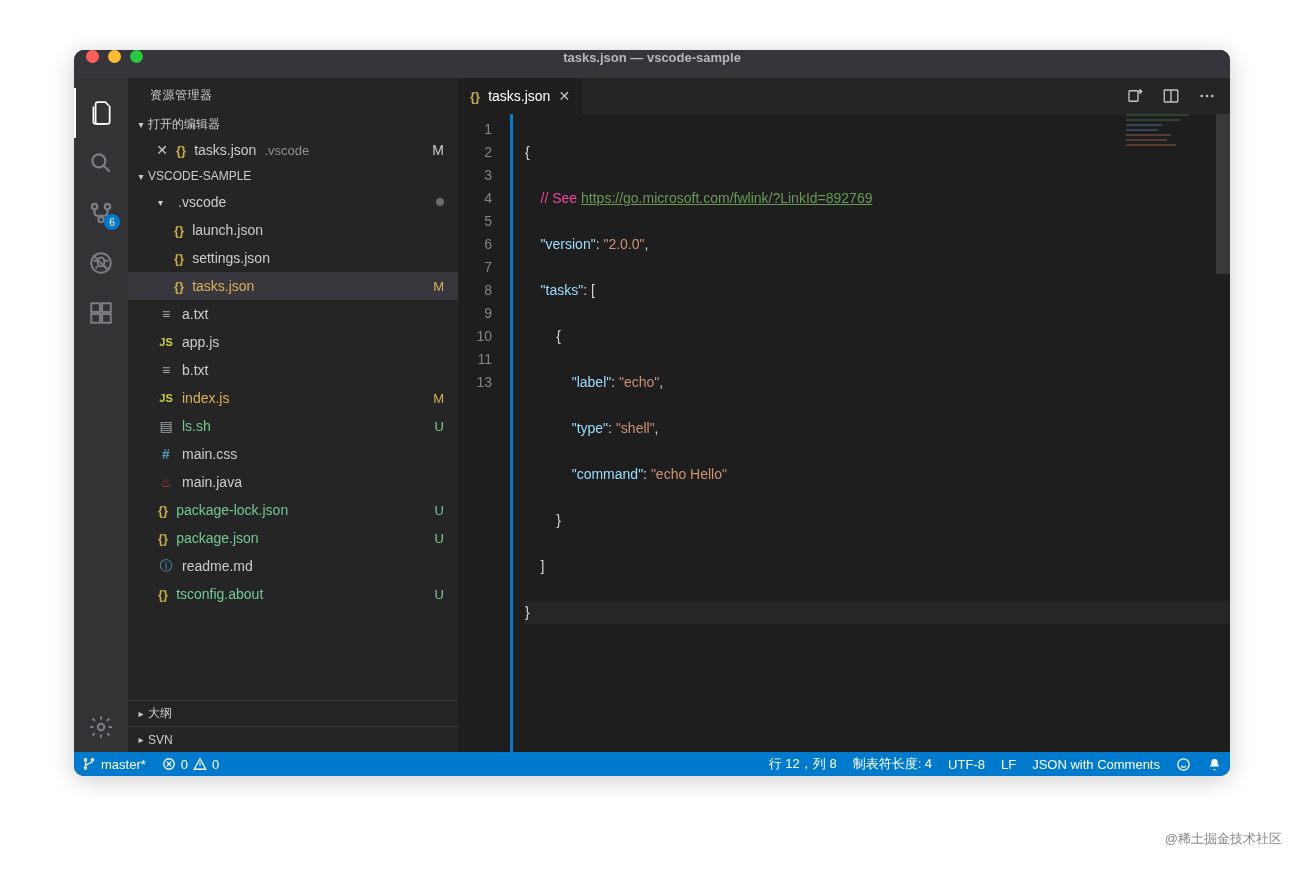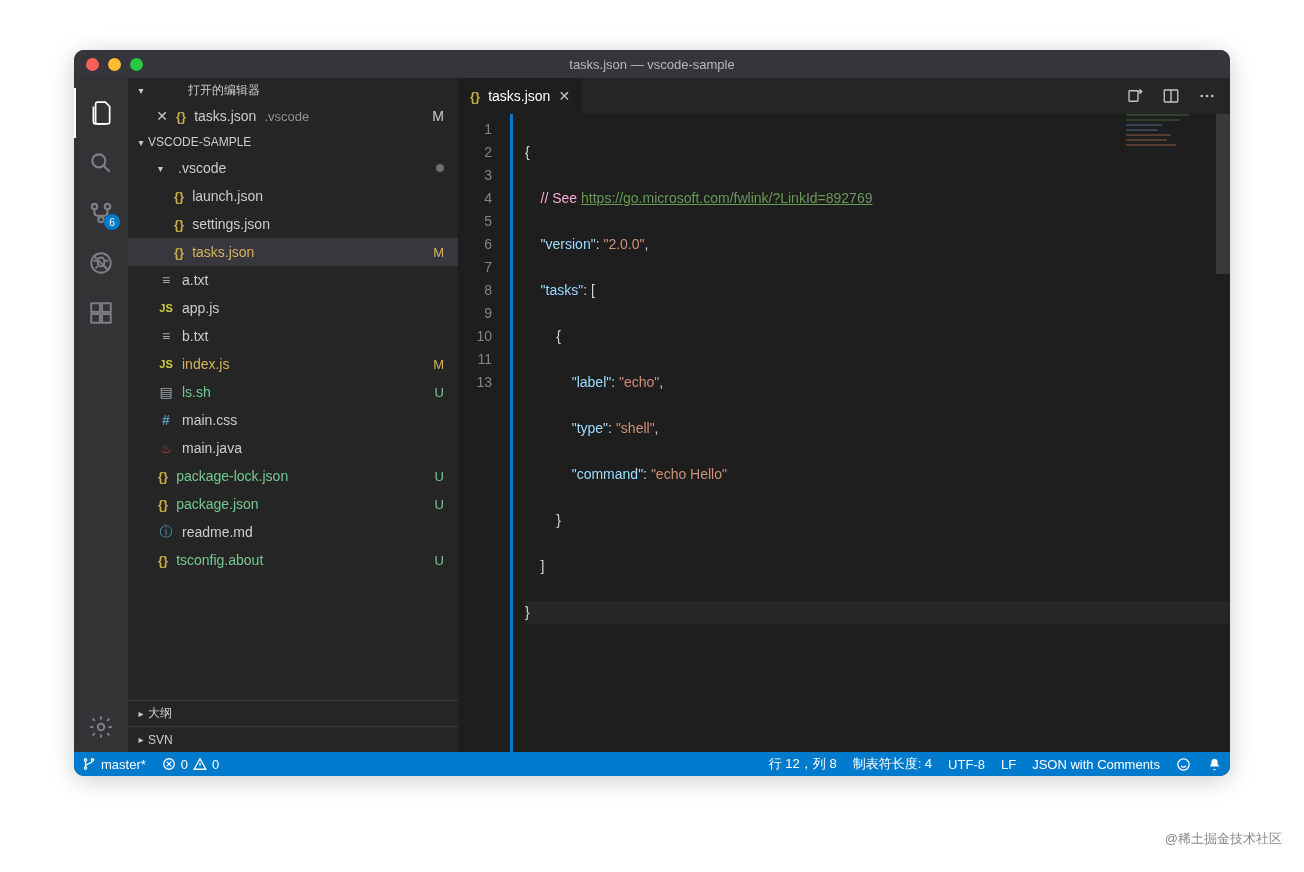--- a/index.html
+++ b/index.html
@@ -1,38 +1,38 @@
 <!DOCTYPE html>
 <html><head>
 <meta charset="utf-8">
 <style>
 * { box-sizing: border-box; margin: 0; padding: 0; font-family: -apple-system, "Segoe UI", sans-serif; }
 html, body { width: 1304px; height: 872px; background: #fff; }
 .frame { position: absolute; left: 74px; top: 50px; width: 1156px; height: 726px; background: #252526; border-radius: 10px; overflow: hidden; box-shadow: 0 4px 24px rgba(0,0,0,0.2); }
-.titlebar { height: 28px; background: #35353b; display: flex; align-items: center; position: relative; }
+.titlebar { height: 28px; background: #35353b; display: flex; align-items: flex-start; position: relative; font-weight: bold; }
 .traffic { display: flex; gap: 9px; padding-left: 12px; }
 .tr { width: 13px; height: 13px; border-radius: 50%; }
 .tr.red { background: #ff5f57; }
 .tr.yellow { background: #febc2e; }
 .tr.green { background: #28c840; }
 .titlebar-title { position: absolute; left: 0; right: 0; text-align: center; color: #b8b8bb; font-size: 13px; }
 .body { display: flex; height: calc(100% - 28px - 24px); }
 .activitybar { width: 54px; background: #333336; display: flex; flex-direction: column; align-items: center; padding-top: 10px; position: relative; }
 .activitybar .spacer { flex: 1; }
 .act { width: 54px; height: 50px; display: flex; align-items: center; justify-content: center; color: #7e7e84; position: relative; cursor: pointer; }
 .act.active { color: #ffffff; }
 .act.active::before { content:""; position:absolute; left:0; top:0; bottom:0; width:2px; background:#fff; }
 .act svg { width: 26px; height: 26px; }
 .badge { position: absolute; right: 8px; bottom: 8px; background: #007acc; color: #fff; border-radius: 10px; font-size: 10px; min-width: 16px; height: 16px; display: flex; align-items: center; justify-content: center; padding: 0 4px; }
 .sidebar { width: 330px; background: #252526; color: #ccc; display: flex; flex-direction: column; font-size: 14px; }
 .sidebar-title { height: 34px; padding: 0 22px; display: flex; align-items: center; font-size: 12px; letter-spacing: .5px; color: #cccccc; }
 .section-hdr { height: 24px; display: flex; align-items: center; padding-left: 6px; color: #ccc; font-size: 12px; cursor: pointer; }
 .section-hdr .chev { width: 14px; text-align: center; font-size: 10px; color: #ccc; }
 .section-hdr .lbl { text-transform: uppercase; }
-.section-hdr .lbl.plain { text-transform: none; margin-left: 40px; }
+.section-hdr .lbl.plain { text-transform: none; }
 .open-ed-item { height: 28px; display: flex; align-items: center; padding-left: 28px; gap: 8px; position: relative; cursor: pointer; }
 .close-x { color: #ccc; width: 12px; text-align: center; }
 .json-ico { color: #c5af4b; font-weight: bold; font-size: 13px; }
 .js-ico { color: #cbcb41; font-weight: bold; font-size: 11px; width:16px; text-align:center; }
 .ts-ico { color: #519aba; font-weight: bold; font-size: 11px; width:16px; text-align:center; }
 .file-ico { color: #9da7b1; width:16px; text-align:center; }
 .sh-ico { color: #9da7b1; width:16px; text-align:center; }
 .css-ico { color: #519aba; width:16px; text-align:center; font-weight:bold; font-size:14px; }
 .java-ico { color: #cc3e44; width:16px; text-align:center; font-size:13px; }
 .info-ico { color: #519aba; width:16px; text-align:center; font-size:13px; }
@@ -56,21 +56,21 @@
 .tab .json-ico { font-size: 13px; }
 .tab .tabclose { color: #c5c5c5; cursor: pointer; }
 .ed-actions { margin-left: auto; display: flex; align-items: center; gap: 18px; padding-right: 14px; color: #c5c5c5; }
 .ed-actions svg { width: 18px; height: 18px; cursor:pointer; }
 .code-area { flex: 1; display: flex; font-family: Menlo, Consolas, monospace; font-size: 14px; position: relative; }
 .gutter { width: 52px; text-align: right; color: #858585; padding-right: 18px; padding-top: 4px; line-height: 23px; user-select: none; }
 .gutter .ln { height: 23px; }
 .code { flex: 1; padding-top: 4px; line-height: 23px; color: #d4d4d4; white-space: pre; border-left: 3px solid #007acc; padding-left: 12px; position:relative; }
 .code .row { height: 23px; }
 .tok-brace { color: #d4d4d4; }
-.tok-comment { color: #f9a8d4; }
+.tok-comment { color: #ec4899; }
 .tok-link { color: #6a9955; text-decoration: underline; }
 .tok-key { color: #9cdcfe; }
 .tok-str { color: #ce9178; }
 .tok-punc { color: #d4d4d4; }
 .cursor-line { background: rgba(255,255,255,0.04); }
 .minimap { position: absolute; top: 0; right: 14px; width: 90px; height: 100px; opacity: 0.4; }
 .minimap .mline { height:2px; margin-bottom:3px; }
 .scrollbar-v { position:absolute; right:0; top:0; width:14px; bottom:0; }
 .scroll-thumb { position:absolute; top:0; right:0; width:14px; height:160px; background: rgba(121,121,121,0.3); }
 .statusbar { height: 24px; background: #007acc; color: #fff; display: flex; align-items: center; font-size: 13px; padding: 0 8px; gap: 16px; }
@@ -134,20 +134,21 @@
       <div class="spacer"></div>
       <div class="act">
         <svg viewBox="0 0 24 24" fill="none" stroke="currentColor" stroke-width="1.8">
             <circle cx="12" cy="12" r="3"></circle>
             <path d="M12 2v3M12 19v3M4.2 4.2l2.1 2.1M17.7 17.7l2.1 2.1M2 12h3M19 12h3M4.2 19.8l2.1-2.1M17.7 6.3l2.1-2.1"></path>
           </svg>
       </div>
     </div>
 
     <div class="sidebar">
+      <div class="sidebar-title">资源管理器</div>
 
       <div class="section-hdr">
         <span class="chev">▾</span>
         <span class="lbl plain">打开的编辑器</span>
       </div>
       <div class="open-ed-item">
         <span class="close-x">✕</span>
         <span class="json-ico">{}</span>
         <span class="fname gitM">tasks.json</span>
         <span style="color:#8f8f94;font-size:13px">.vscode</span>

